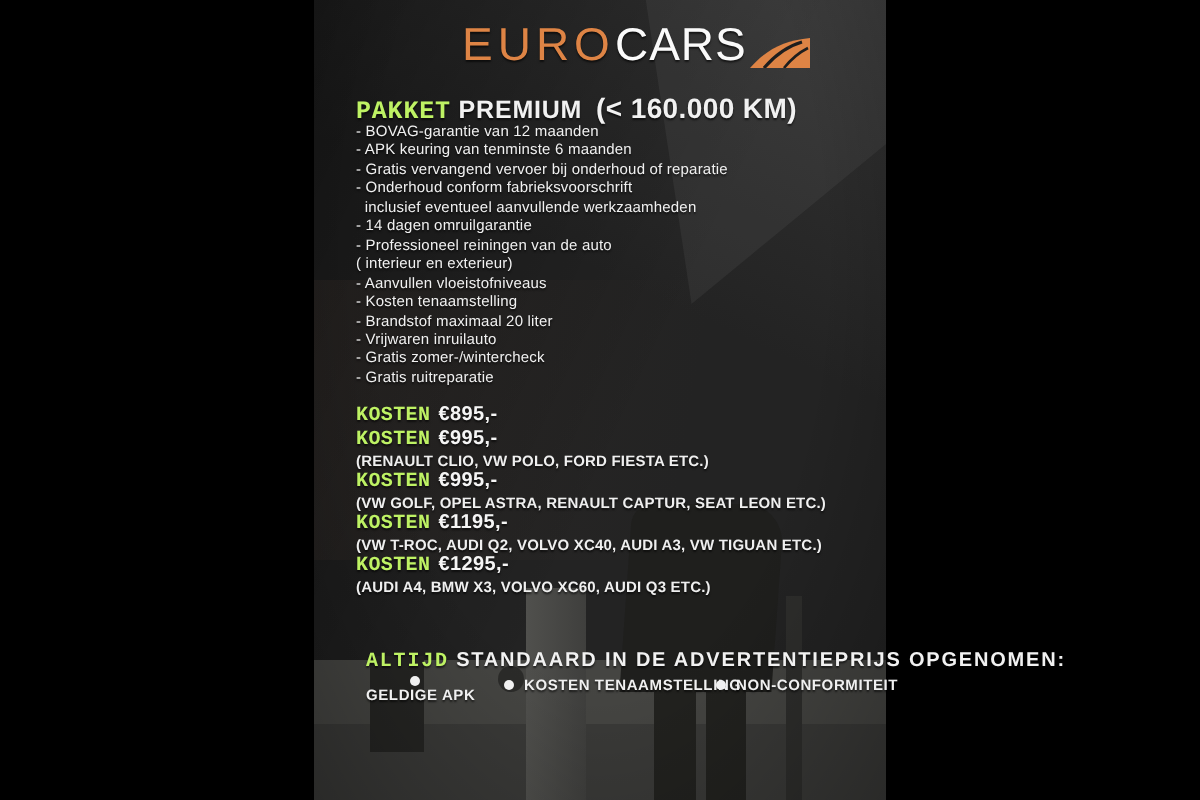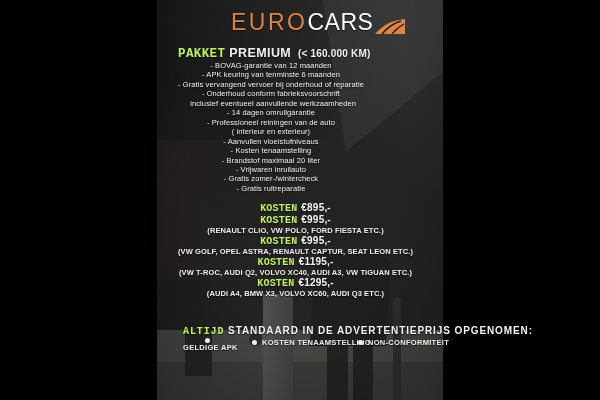--- a/index.html
+++ b/index.html
@@ -1,18 +1,18 @@
 <!DOCTYPE html>
 <html><head>
 <meta charset="utf-8">
 <style>
   * { margin:0; padding:0; box-sizing:border-box; }
   html,body { width:600px; height:400px; background:#000; overflow:hidden; }
   body { font-family:"Liberation Sans", sans-serif; }
-  .canvas { position:relative; width:600px; height:304px; background:#000;text-align:center; }
+  .canvas { position:relative; width:600px; height:304px; background:#000; }
 
   
   .photo { position:absolute; left:157px; top:0; width:286px; height:400px;
            background:#232323; overflow:hidden; }
   .photo > div { position:absolute; }
   .ph-grad-top { inset:0; background:linear-gradient(205deg, rgba(70,70,70,0.45) 0%, rgba(25,25,25,0) 38%); }
   .ph-wedge { inset:0; background:linear-gradient(115deg, rgba(0,0,0,0.4), rgba(0,0,0,0) 55%); }
   .ph-top-highlight { inset:0; background:rgba(255,255,255,0.05);
            clip-path:polygon(58% 0, 100% 0, 100% 18%, 66% 38%); }
   .ph-mid { left:0; top:140px; width:100%; height:140px;
@@ -33,21 +33,21 @@
   
   .accent { color:#bef264;font-family:Liberation Mono, monospace; }
   .canvas .txt { position:absolute; color:#F1F1F1; text-shadow:0 1px 1px rgba(0,0,0,0.6); }
 
   .logo { left:231px; top:11px; display:flex; align-items:flex-end; }
   .logo-euro { font-size:23px; font-weight:400; letter-spacing:2.5px; color:#DE8445; line-height:1; }
   .logo-cars { font-size:23px; font-weight:400; letter-spacing:0.5px; color:#FAFAFA; line-height:1; }
   .swoosh { width:30px; height:15px; margin-left:2px; }
 
   .pkg-title { left:178px; top:46px; font-weight:700; font-size:12.5px; letter-spacing:0.4px; }
-  .pkg-title .note { font-size:10px; font-weight:600; letter-spacing:0.2px; margin-left:3px; }
+  .pkg-title .note { font-size:14px; font-weight:600; letter-spacing:0.2px; margin-left:3px; }
 
   .features { left:178px; top:61px; font-size:7.5px; line-height:9.45px; color:#ECECEC;
               font-weight:400; letter-spacing:0.1px; }
   .feature { white-space:pre; }
 
   .pricing { left:178px; top:203px; }
   .price-block { margin-bottom:1px; }
   .price-line { font-size:10px; font-weight:700; line-height:10px; letter-spacing:0.2px; }
   .price-line .price { color:#F5F5F5; margin-left:4px; }
   .models { font-size:7.5px; font-weight:700; line-height:9px; color:#EFEFEF; letter-spacing:0.1px; }

